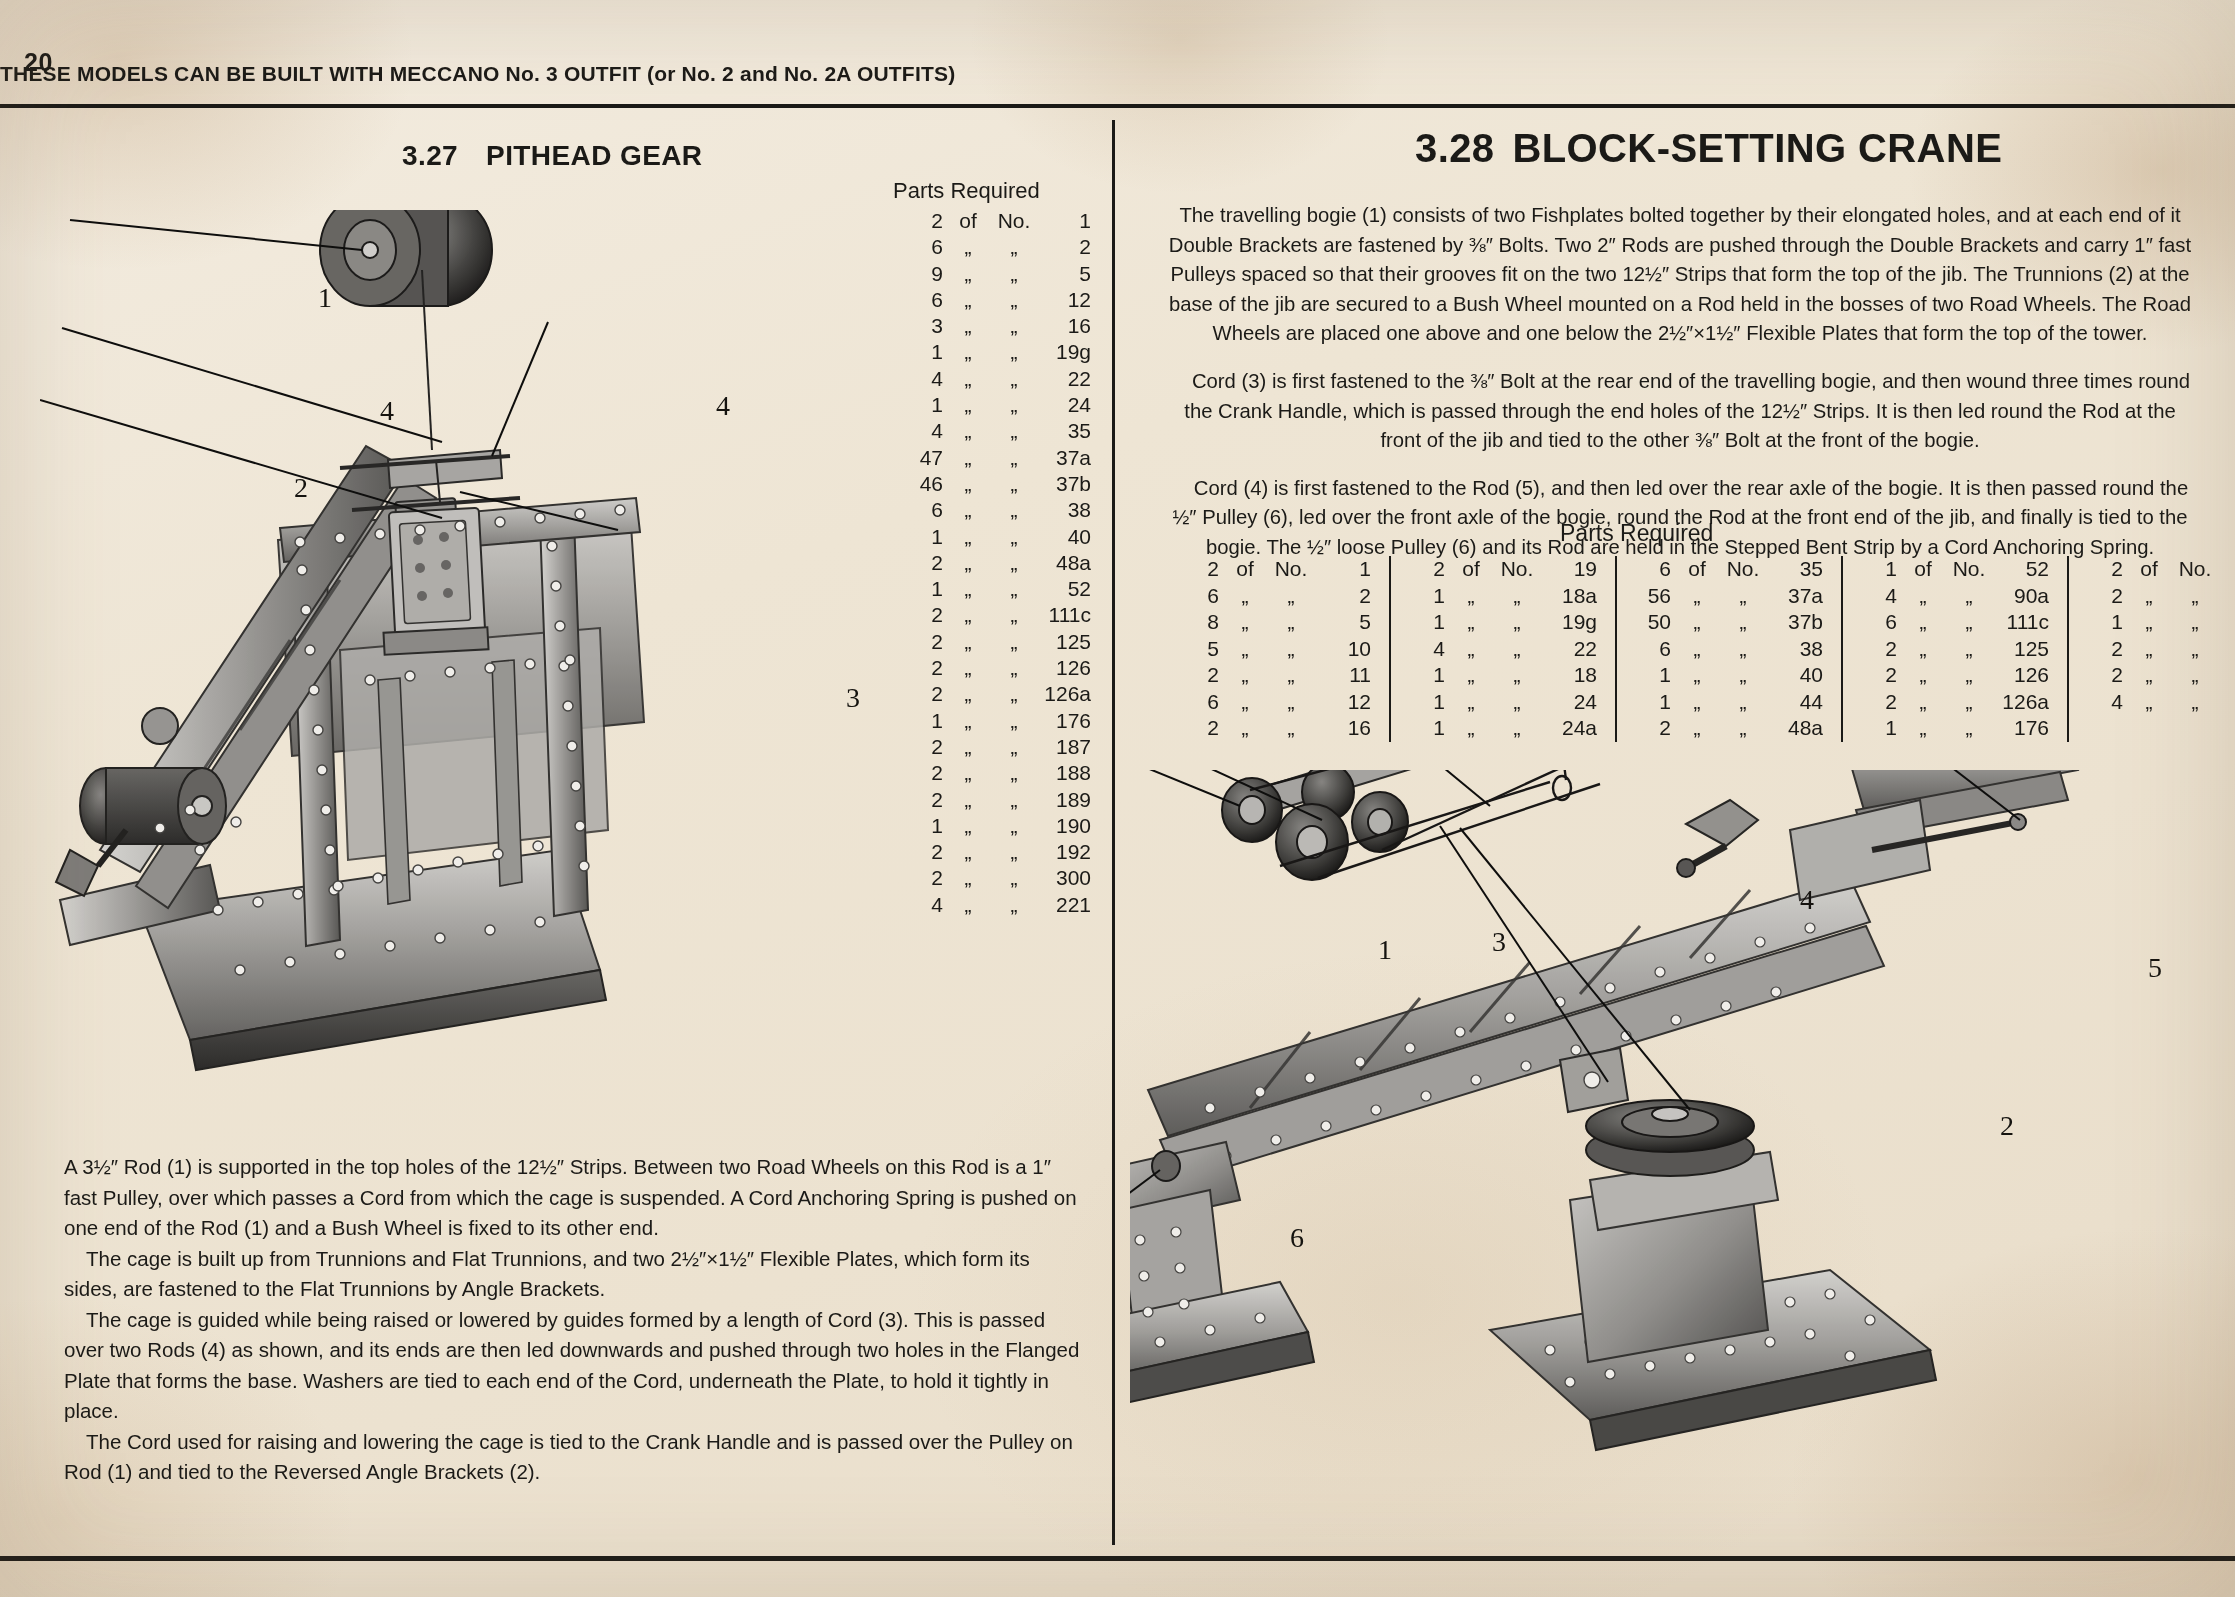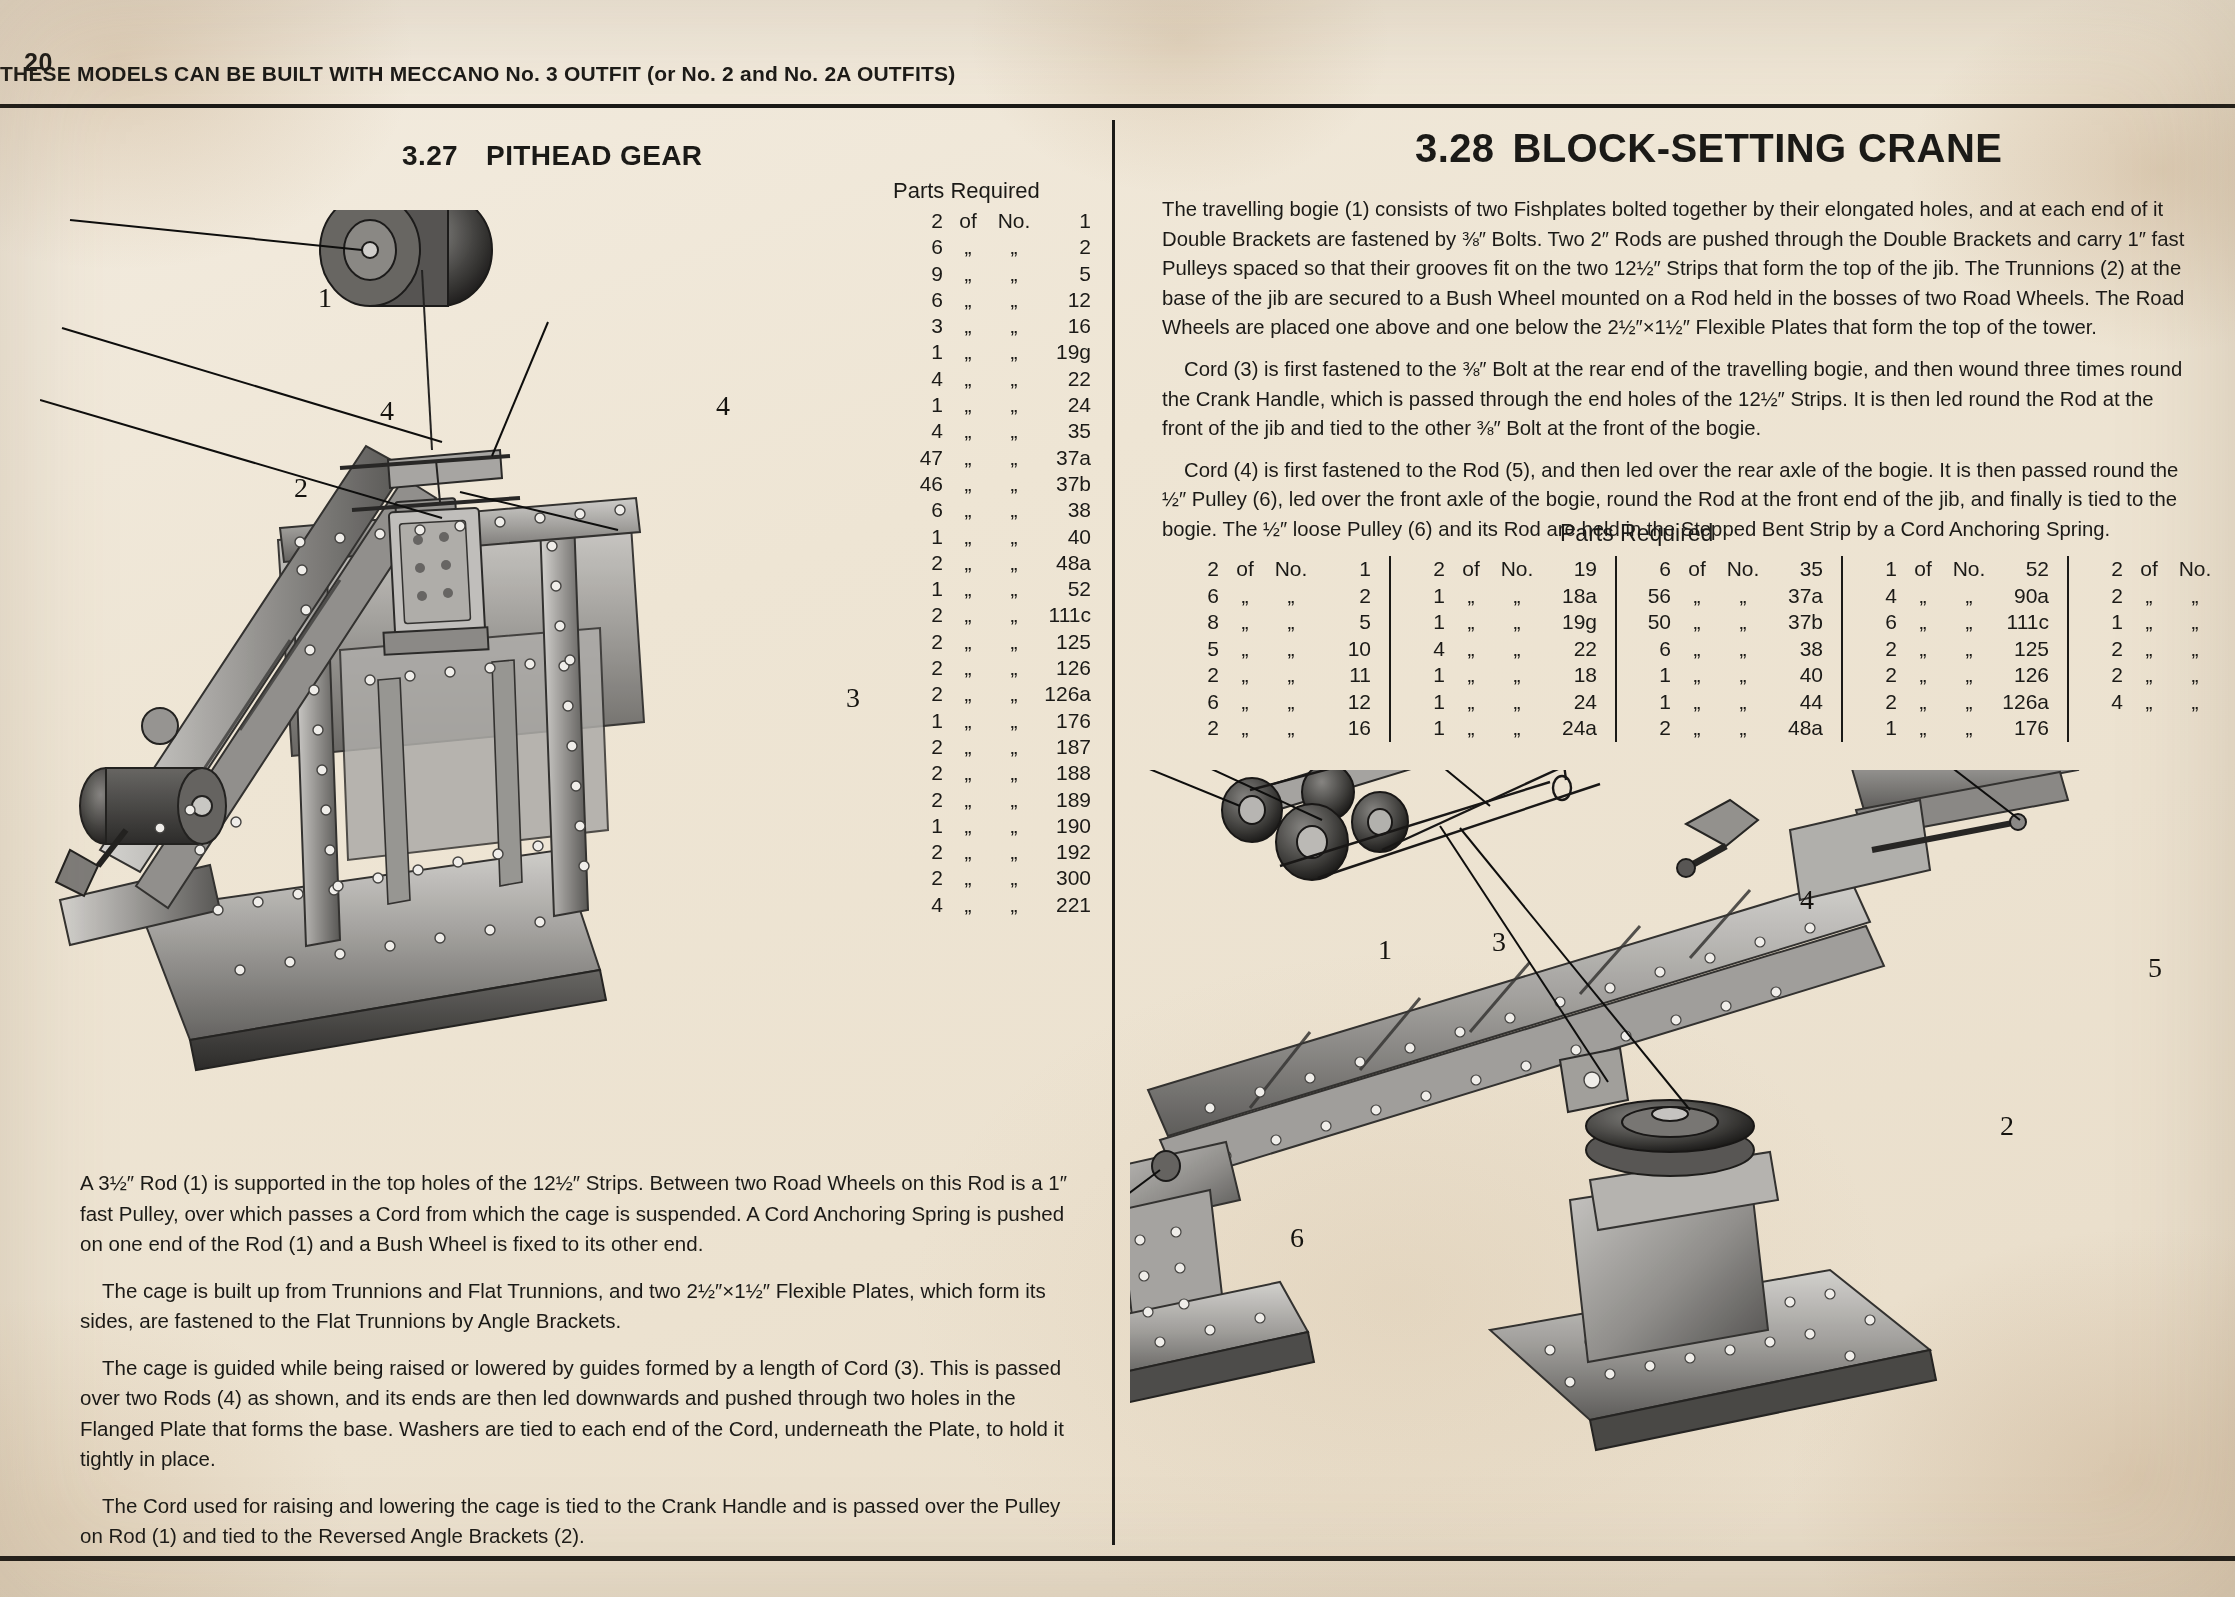--- a/index.html
+++ b/index.html
@@ -67,34 +67,34 @@
   .parts-left .row{display:flex;white-space:pre;}
   .parts-left .c1{width:38px;text-align:right;}
   .parts-left .c2{width:50px;text-align:center;}
   .parts-left .c3{width:42px;text-align:center;}
   .parts-left .c4{width:56px;text-align:right;}
 
   .left-body{
     position:absolute;left:64px;top:1152px;width:1020px;
     font-size:20.5px;line-height:30.5px;
   }
-  .left-body p{margin:16px;}
+  .left-body p{margin:0;}
   .left-body p.ind{text-indent:22px;}
 
   
   .right-title{
     position:absolute;left:1415px;top:126px;
     font-size:40px;font-weight:700;letter-spacing:.4px;
   }
   .right-title .num{margin-right:18px;}
   .right-body{
     position:absolute;left:1150px;top:183px;width:1060px;
     font-size:20.3px;line-height:29.6px;
   }
-  .right-body p{margin:12px;}
+  .right-body p{margin:18px;text-align:center;}
   .right-body p.ind{text-indent:22px;}
 
   .parts-right-head{
     position:absolute;left:1560px;top:520px;
     font-size:23px;
   }
   .parts-right{
     position:absolute;left:1165px;top:556px;
     display:flex;font-size:21px;line-height:26.5px;
   }

